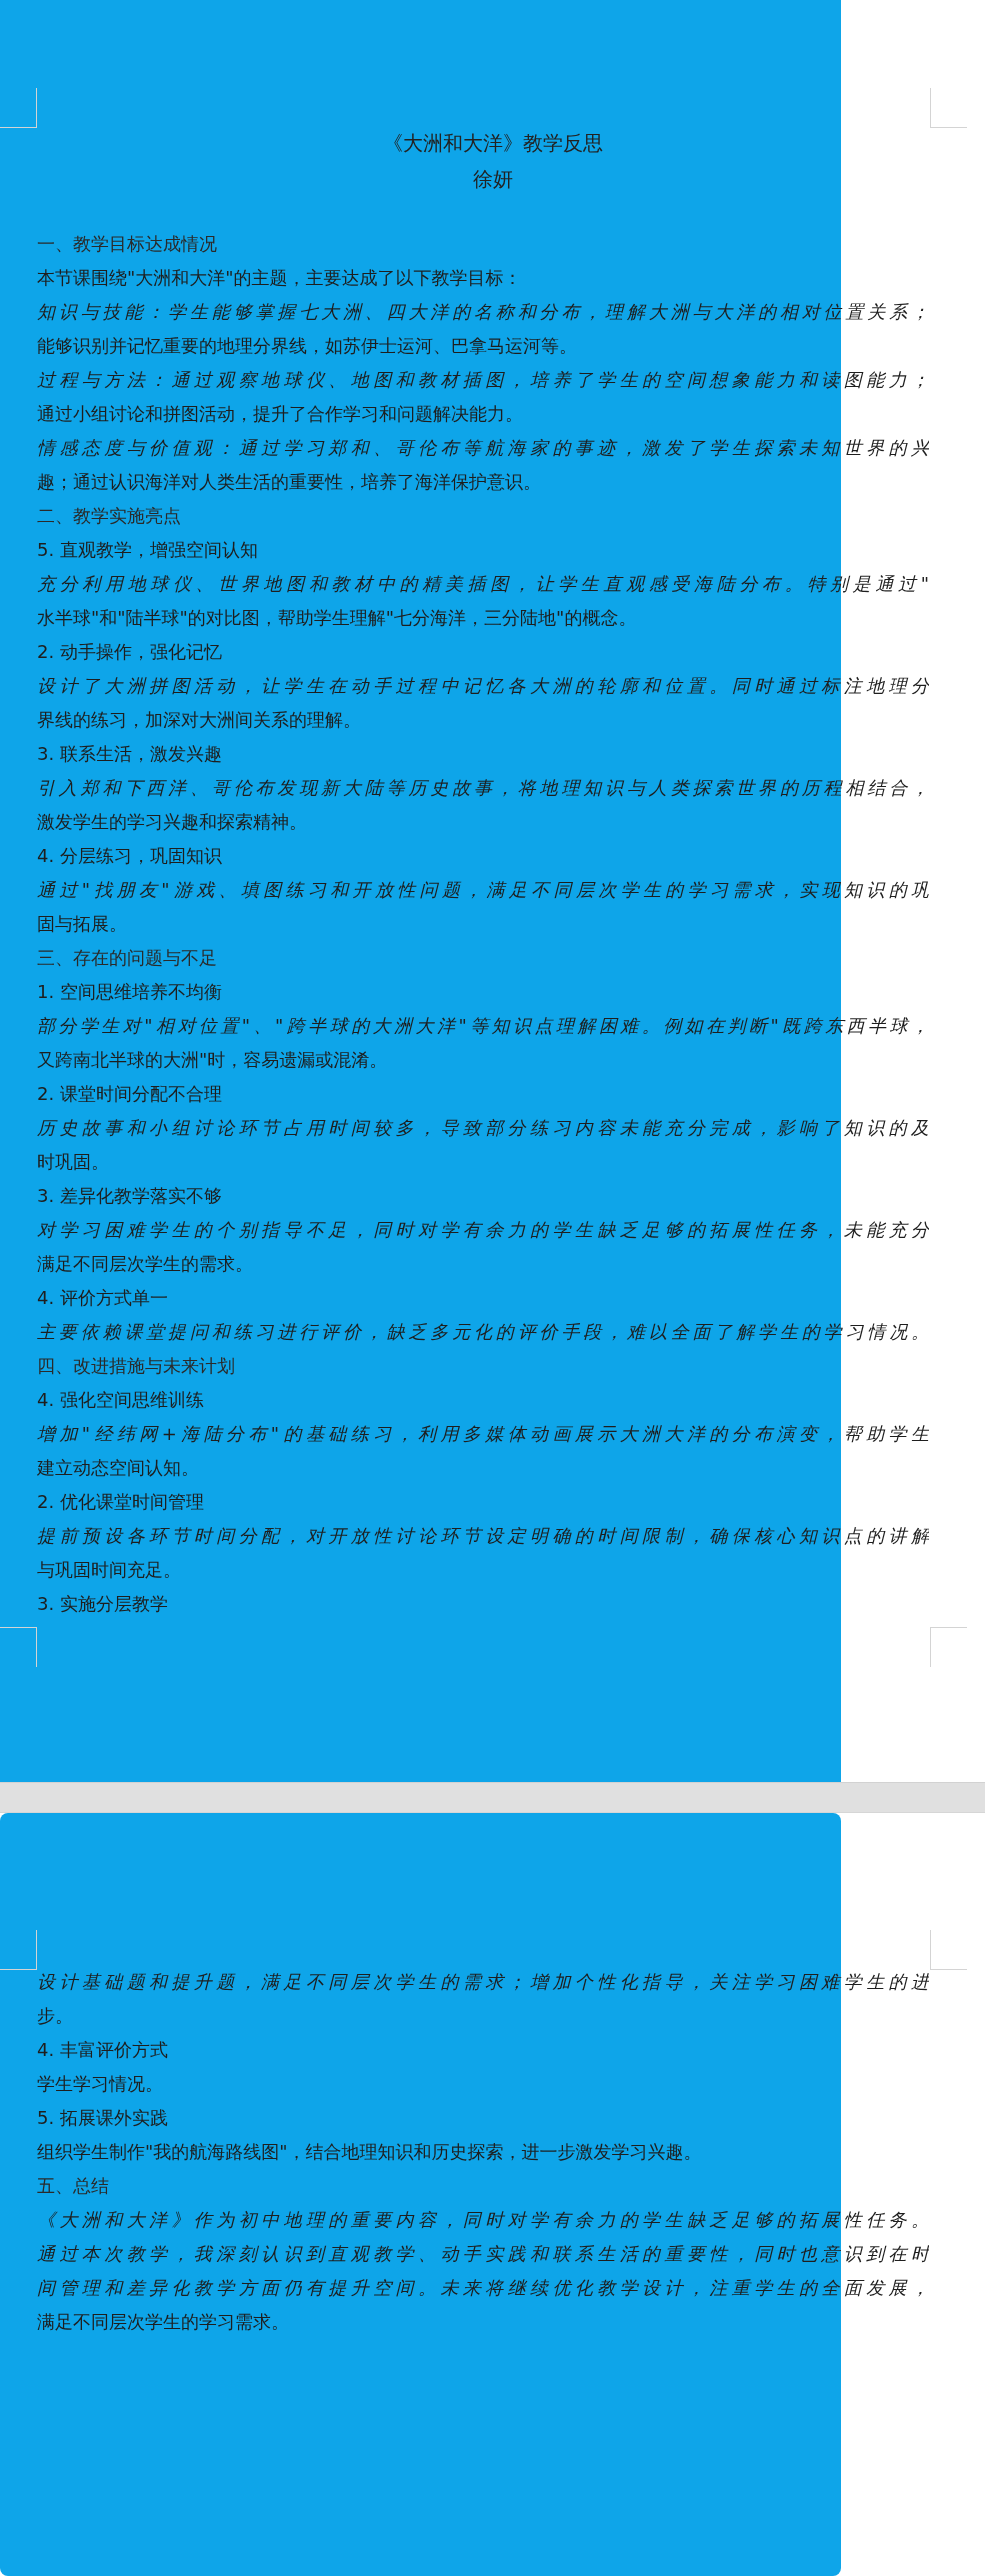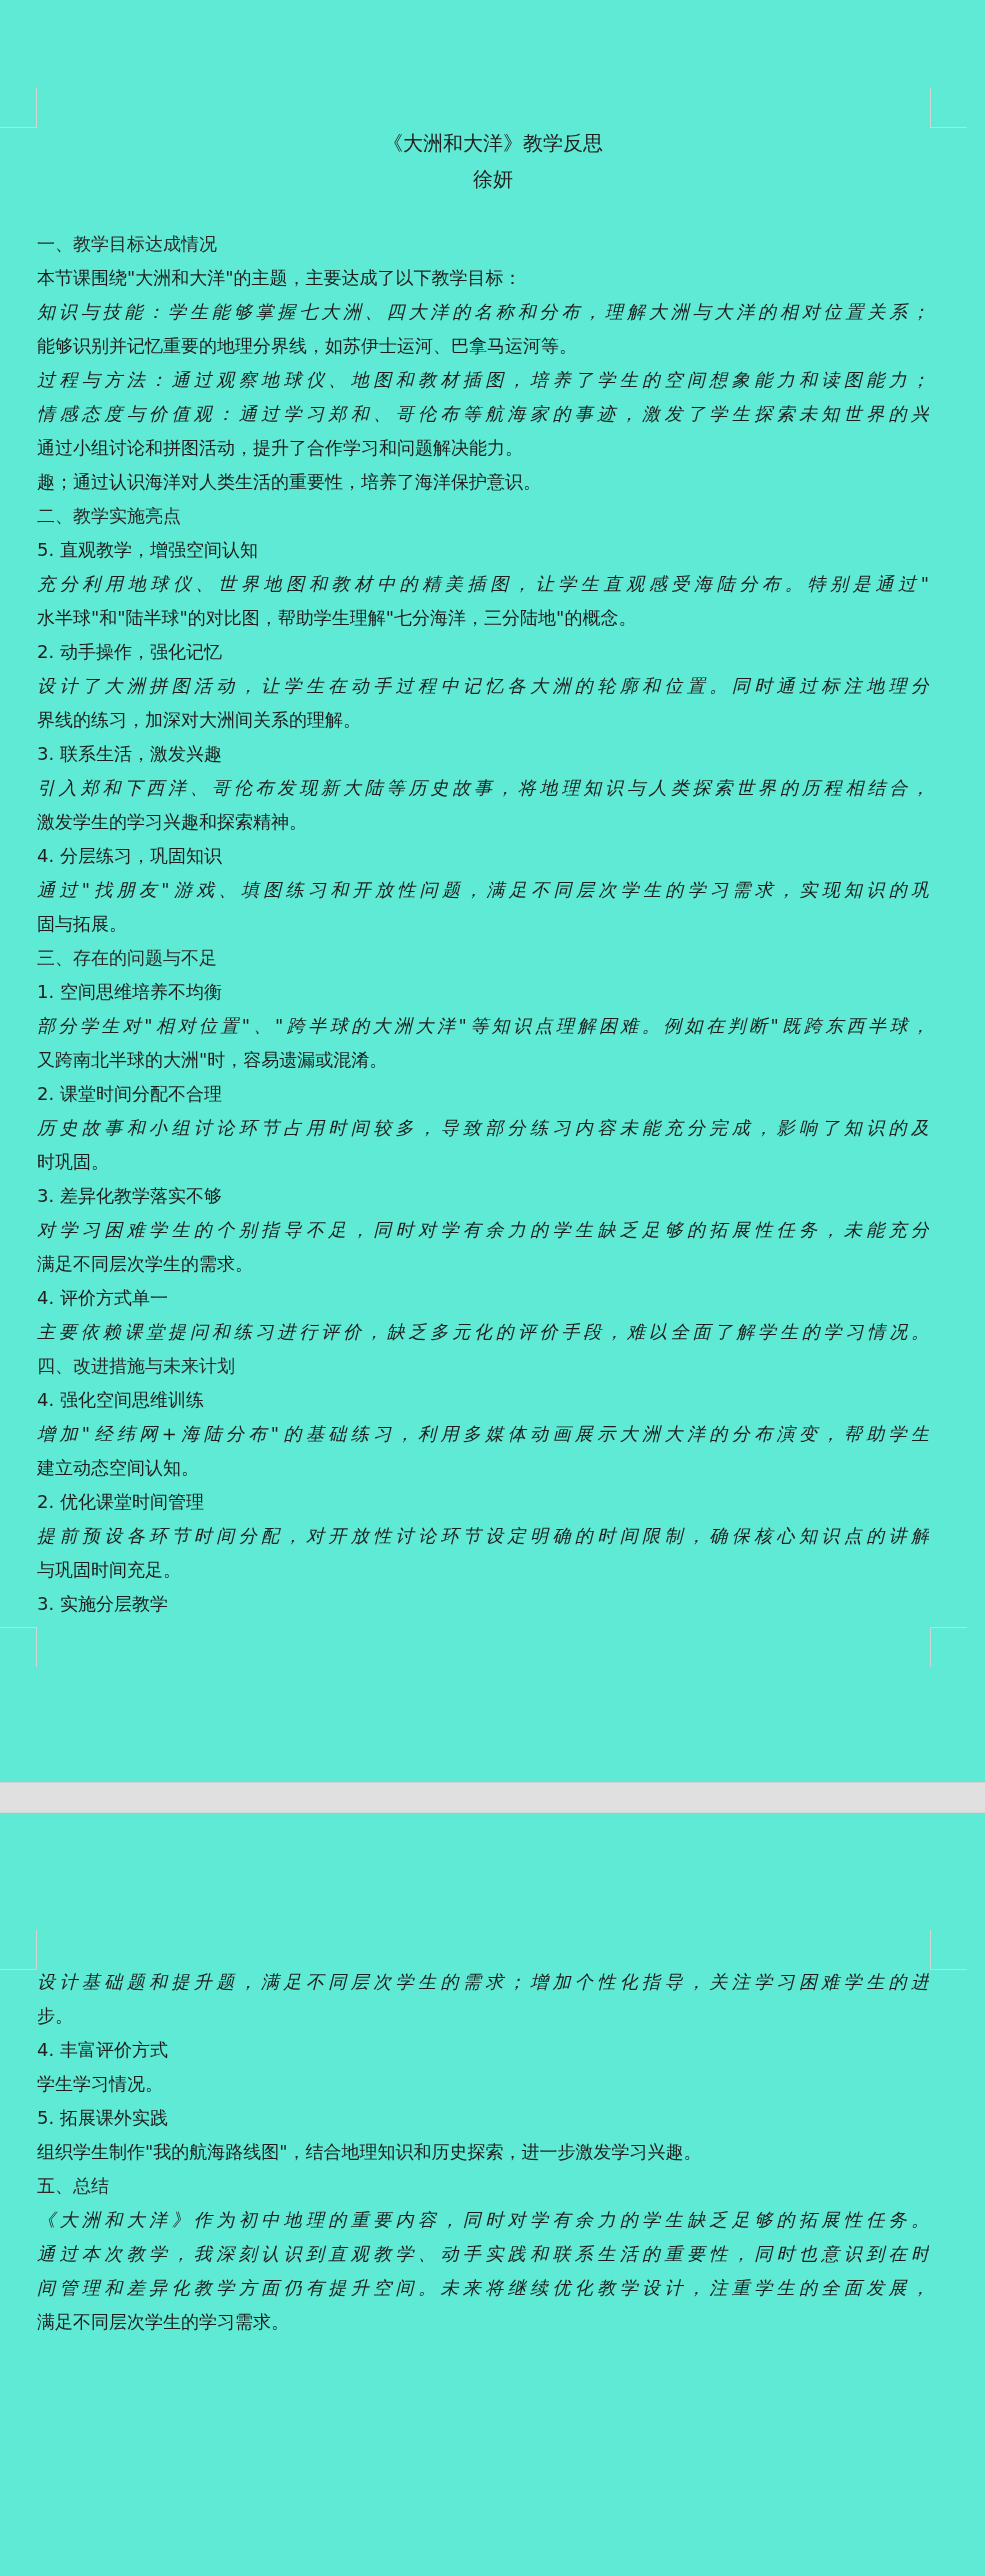--- a/index.html
+++ b/index.html
@@ -1,23 +1,23 @@
 <!DOCTYPE html>
 <html style="font-size:14.6px"><head>
 <meta charset="utf-8">
 <style>
   html, body { margin: 0; padding: 0; background: #ffffff; }
   body {
     width: 986px; height: 2576px; position: relative; overflow: hidden;
     font-family: "DejaVu Sans", "Liberation Sans", sans-serif;
     color: #1a1a1a;
   }
-  .page { position: absolute; left: 0; width: 985px; background: #5eead4; }
+  .page { position: absolute; left: 0; width: 841px; background: #0ea5e9; }
   #page1 { top: 0; height: 1782px; }
-  #page2 { top: 1813px; height: 763px; }
+  #page2 { top: 1813px; height: 763px; border-radius: 8px; }
   .page-gap {
     position: absolute; left: 0; top: 1782px; width: 986px; height: 31px;
     background: #e0e0e0; border-top: 0.9px solid #d2d2d2; border-bottom: 0.9px solid #d6d6d6;
     box-sizing: border-box;
   }
   .right-edge { position: absolute; right: 0; top: 0; width: 0.9px; height: 2576px; background: #c8c8c8; }
   .corner { position: absolute; width: 37px; height: 40px; box-sizing: border-box; border-color: #d4d4d4; border-style: solid; border-width: 0; }
   .corner.tl { border-right-width: 0.9px; border-bottom-width: 0.9px; }
   .corner.tr { border-left-width: 0.9px; border-bottom-width: 0.9px; }
   .corner.bl { border-right-width: 0.9px; border-top-width: 0.9px; }
@@ -45,22 +45,22 @@
 
   <div class="doc-title" style="top:130px;">《大洲和大洋》教学反思</div>
   <div class="doc-title" style="top:166px;">徐妍</div>
 
   <div class="lines" id="page1-lines" style="top:227px;">
       <div class="line heading">一、教学目标达成情况</div>
       <div class="line">本节课围绕"大洲和大洋"的主题，主要达成了以下教学目标：</div>
       <div class="line full">知识与技能：学生能够掌握七大洲、四大洋的名称和分布，理解大洲与大洋的相对位置关系；</div>
       <div class="line">能够识别并记忆重要的地理分界线，如苏伊士运河、巴拿马运河等。</div>
       <div class="line full">过程与方法：通过观察地球仪、地图和教材插图，培养了学生的空间想象能力和读图能力；</div>
+      <div class="line">通过小组讨论和拼图活动，提升了合作学习和问题解决能力。</div>
       <div class="line full">情感态度与价值观：通过学习郑和、哥伦布等航海家的事迹，激发了学生探索未知世界的兴</div>
-      <div class="line">通过小组讨论和拼图活动，提升了合作学习和问题解决能力。</div>
       <div class="line">趣；通过认识海洋对人类生活的重要性，培养了海洋保护意识。</div>
       <div class="line heading">二、教学实施亮点</div>
       <div class="line">5. 直观教学，增强空间认知</div>
       <div class="line full">充分利用地球仪、世界地图和教材中的精美插图，让学生直观感受海陆分布。特别是通过"</div>
       <div class="line">水半球"和"陆半球"的对比图，帮助学生理解"七分海洋，三分陆地"的概念。</div>
       <div class="line">2. 动手操作，强化记忆</div>
       <div class="line full">设计了大洲拼图活动，让学生在动手过程中记忆各大洲的轮廓和位置。同时通过标注地理分</div>
       <div class="line">界线的练习，加深对大洲间关系的理解。</div>
       <div class="line">3. 联系生活，激发兴趣</div>
       <div class="line full">引入郑和下西洋、哥伦布发现新大陆等历史故事，将地理知识与人类探索世界的历程相结合，</div>

